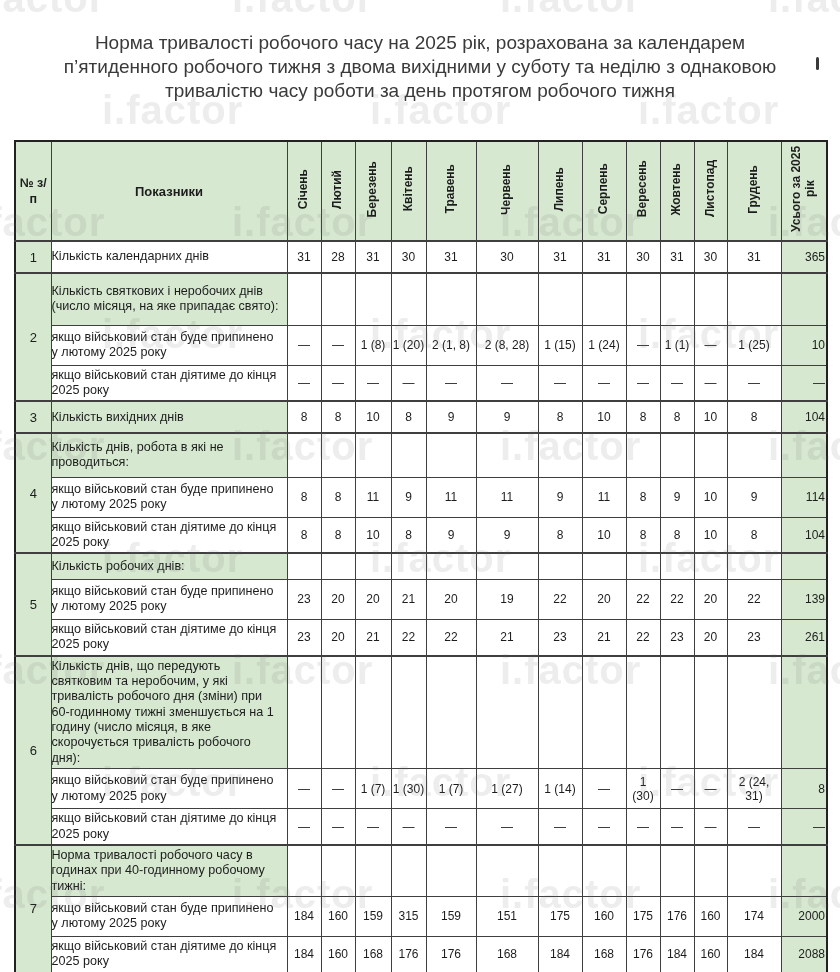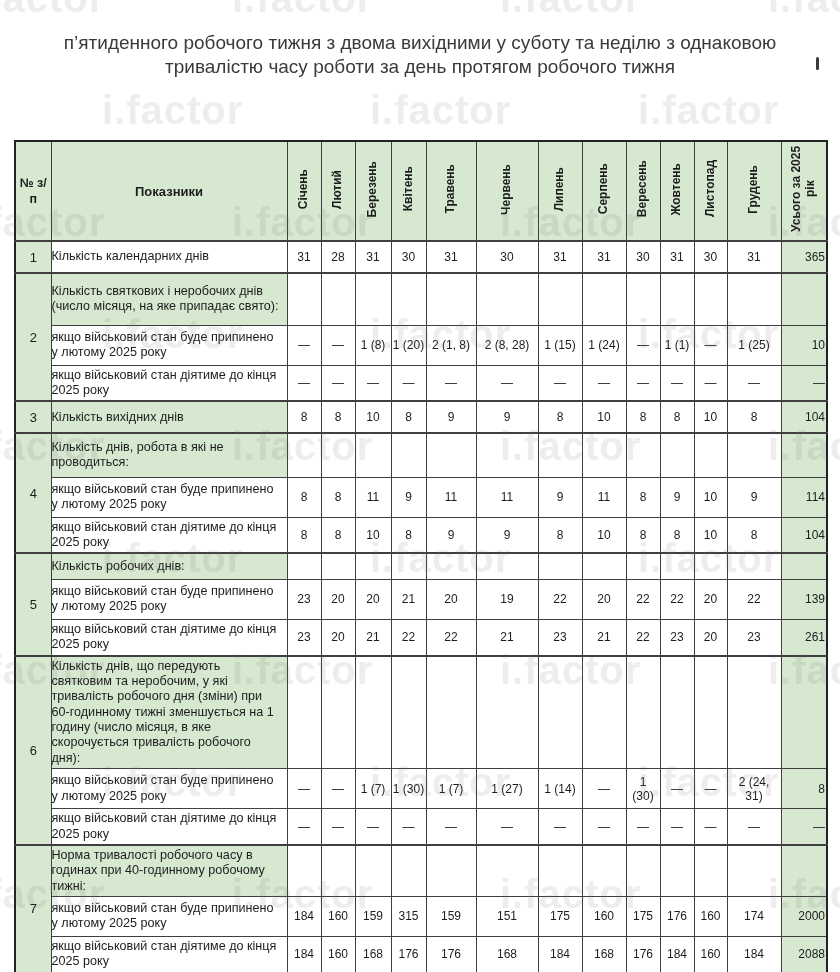--- a/index.html
+++ b/index.html
@@ -92,20 +92,21 @@
       <span class="wm" style="top: 760px; left: 370px;">i.factor</span>
       <span class="wm" style="top: 760px; left: 638px;">i.factor</span>
       <span class="wm" style="top: 872px; left: -36px;">i.factor</span>
       <span class="wm" style="top: 872px; left: 232px;">i.factor</span>
       <span class="wm" style="top: 872px; left: 500px;">i.factor</span>
       <span class="wm" style="top: 872px; left: 768px;">i.factor</span>
     </div>
   <div class="dark-mark"></div>
 
   <div class="title">
+    <div>Норма тривалості робочого часу на 2025 рік, розрахована за календарем</div>
     <div>п’ятиденного робочого тижня з двома вихідними у суботу та неділю з однаковою</div>
     <div>тривалістю часу роботи за день протягом робочого тижня</div>
   </div>
 
   <div class="tbl-wrap">
     <table>
       <colgroup>
         <col style="width:36px">
           <col style="width:236px">
         <col style="width:34px">

